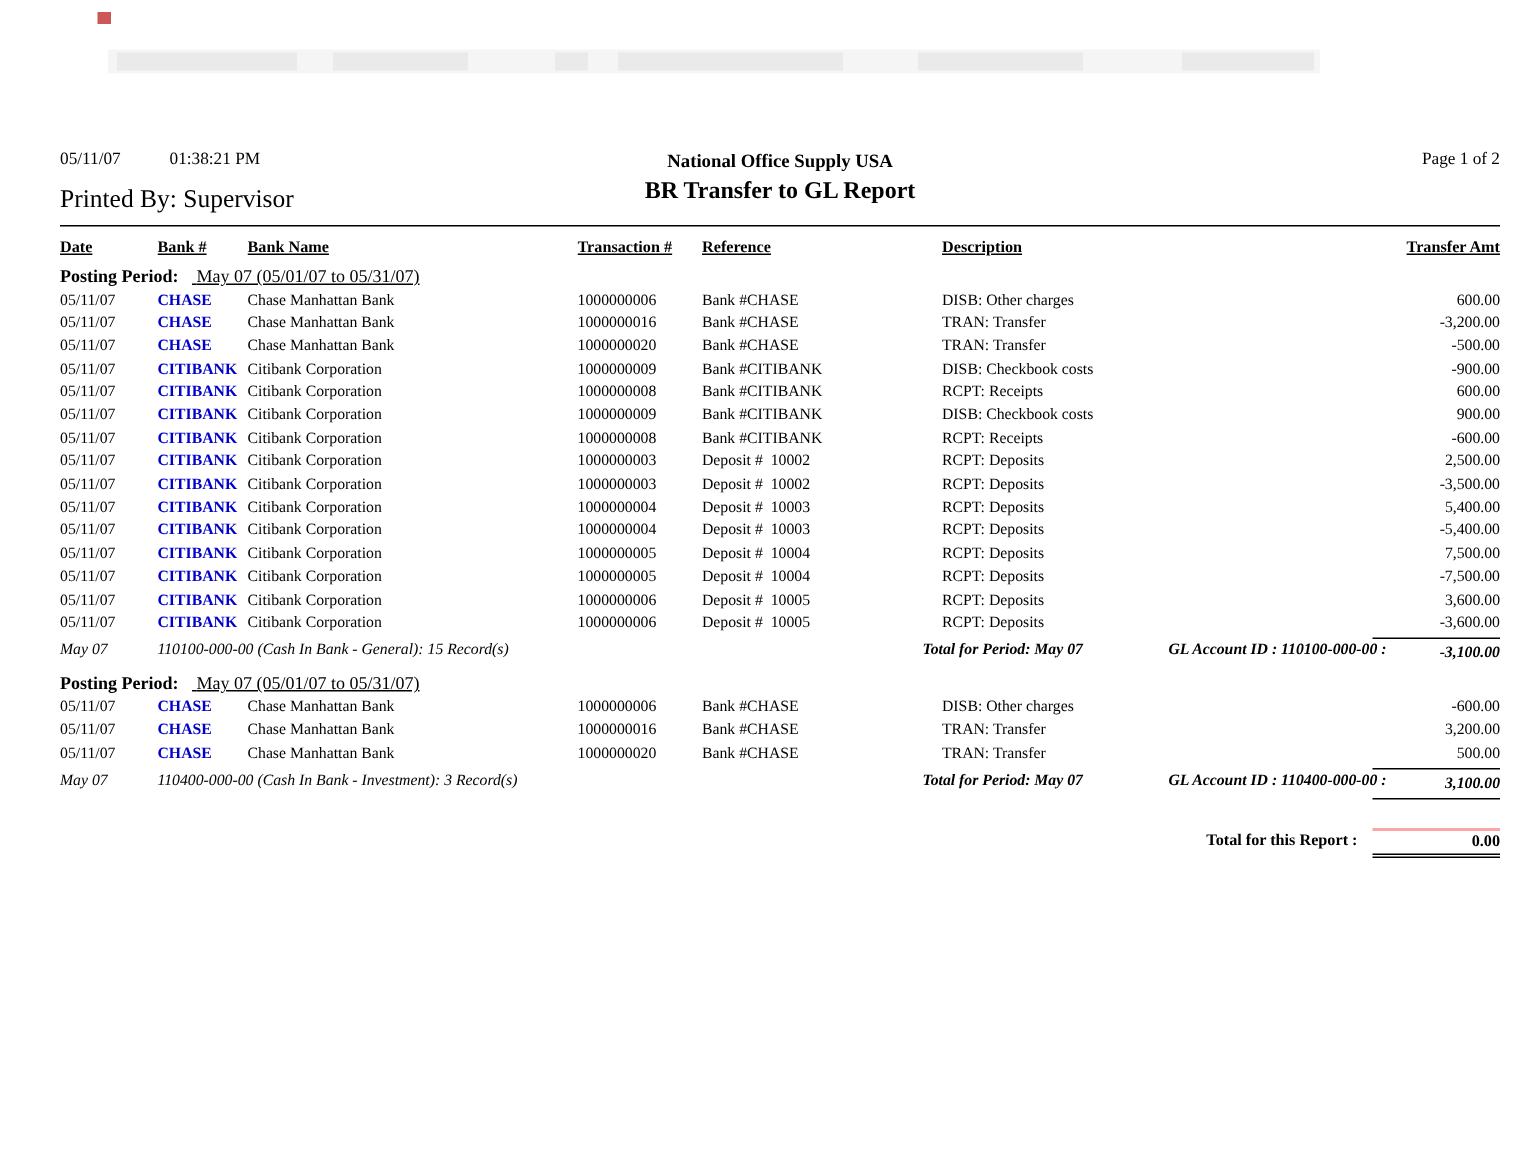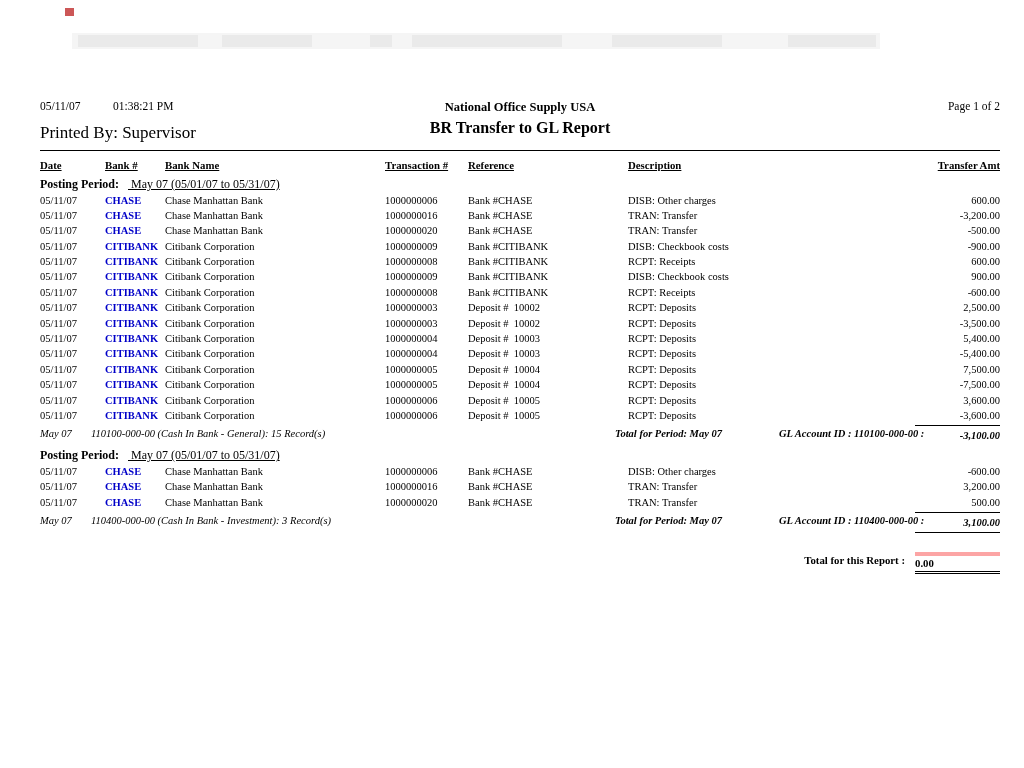--- a/index.html
+++ b/index.html
@@ -43,31 +43,31 @@
 
   .period-row { position:relative; height:16.5px; line-height:16.5px; font-size:12px;text-decoration:underline; }
   .pp-label { font-weight:bold; display:inline-block; width:88px; }
   .gl-group { position:absolute; left:475px; top:0; }
   .gl-label { font-weight:bold; margin-right:6px; }
   .gl-value { color:#0000C8; cursor:pointer; }
 
   .summary-row { position:relative; height:19px; line-height:17px; margin:2px 0 3px 0;
                  font-style:italic; font-size:10.5px; }
   .sum-period { position:absolute; left:0; }
-  .sum-text { position:absolute; left:51px;font-style:italic; }
+  .sum-text { position:absolute; left:65px;font-style:italic; }
   .sum-total-label { position:absolute; left:575px; font-weight:bold; }
   .sum-account { position:absolute; left:739px; font-weight:bold; }
   .sum-amount { position:absolute; right:0; top:0; width:85px; text-align:right; font-weight:bold;
                 border-top:1px solid #000; padding-top:1px; }
   .section:last-of-type .sum-amount { border-bottom:1px solid #000; padding-bottom:1px; }
 
   .report-total { position:relative; height:24px; margin-top:20px; font-size:10.8px; }
   .rt-label { position:absolute; right:95px; top:3px; font-weight:bold; }
-  .rt-amount { position:absolute; right:0; top:1px; width:85px; text-align:left; font-weight:bold;
-               border-top:4px solid #fca5a5; border-bottom:3px double #000; padding:1px 0 2px 0; }
+  .rt-amount { position:absolute; right:0; top:1px; width:85px; text-align:right; font-weight:bold;
+               border-top:2px solid #fca5a5; border-bottom:3px double #000; padding:1px 0 2px 0; }
 </style>
 </head>
 <body>
 
 <div class="page">
 
   <div class="artifact-red"></div>
   <div class="artifact-strip">
     <span class="blk blk1"></span>
     <span class="blk blk2"></span>

